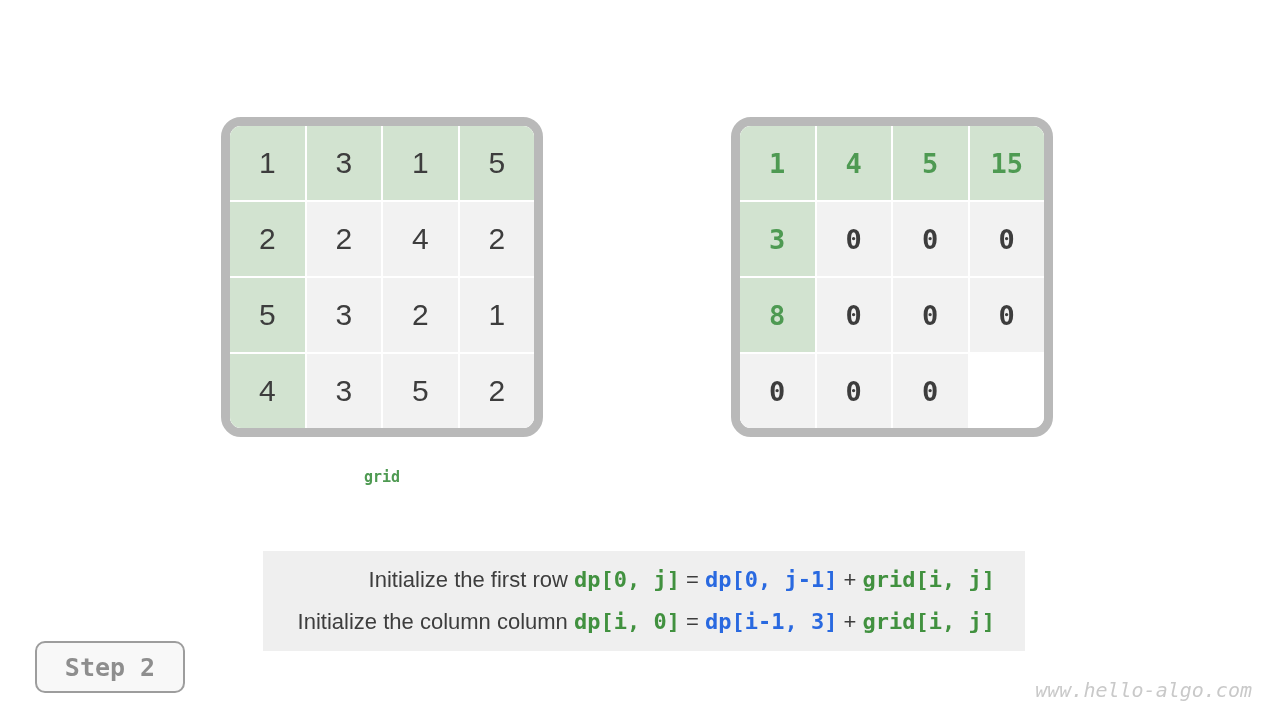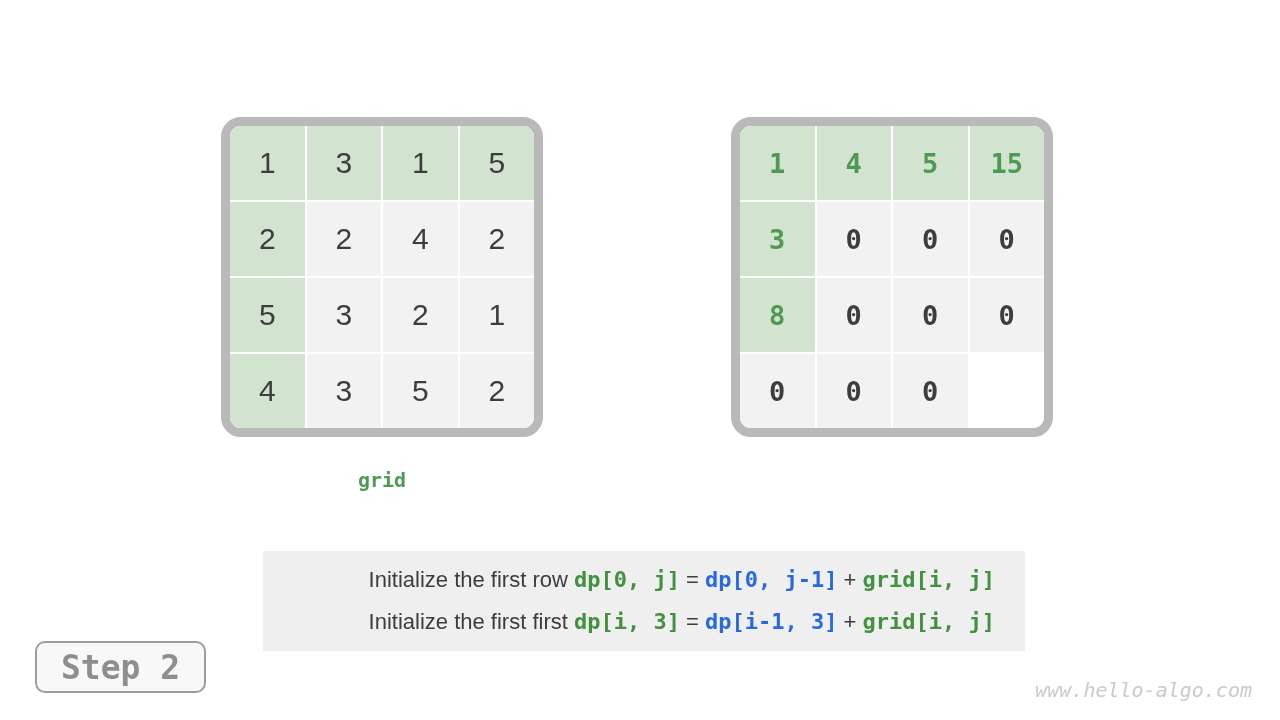--- a/index.html
+++ b/index.html
@@ -32,38 +32,38 @@
     border-radius:11px;overflow:hidden;}
   .cell{display:flex;align-items:center;justify-content:center;
     background:var(--cell-gray);color:var(--dark);
     font-size:30px;line-height:1;}
   .cell.hl{background:var(--cell-green);}
   .dp .cell{font-family:"DejaVu Sans Mono",monospace;font-weight:bold;font-size:27px;}
   .dp .cell.hl{color:var(--green);}
 
   .matrix-label{margin-top:31px;text-align:center;
     font-family:"DejaVu Sans Mono",monospace;font-weight:bold;
-    font-size:20px;color:var(--green);}
+    font-size:15px;color:var(--green);}
 
   .caption-box{position:absolute;left:263px;top:551px;width:762px;height:100px;
     background:var(--caption-bg);border-radius:0;
     padding:8px 30px 0 0;text-align:right;}
   .caption-line{line-height:42px;white-space:pre;
     font-size:22px;color:var(--dark);}
   .caption-line .seg-plain{font-family:"Liberation Sans",sans-serif;color:var(--dark);}
   .caption-line .seg-green,.caption-line .seg-blue{
     font-family:"DejaVu Sans Mono",monospace;font-weight:bold;font-size:22px;}
   .caption-line .seg-green{color:var(--code-green);}
   .caption-line .seg-blue{color:var(--code-blue);}
 
-  .step-badge{position:absolute;left:35px;top:641px;width:171px;height:52px;
+  .step-badge{position:absolute;left:35px;top:641px;width:150px;height:52px;
     border:2.5px solid var(--badge-border);border-radius:10px;background:#f8f8f8;
     display:flex;align-items:center;justify-content:center;
     font-family:"DejaVu Sans Mono",monospace;font-weight:bold;
-    font-size:33px;color:var(--badge-text);}
+    font-size:25px;color:var(--badge-text);}
 
   .watermark{position:absolute;right:28px;top:678px;
     font-family:"DejaVu Sans Mono",monospace;font-size:20px;
     color:var(--watermark);font-style:italic;}
 </style>
 </head>
 <body>
 
 <div class="stage">
 
@@ -108,21 +108,21 @@
           <div class="cell">0</div>
           <div class="cell">0</div>
           <div class="cell">0</div>
           <div class="cell">0</div>
         </div>
     </div>
   </div>
 
   <div class="caption-box" id="caption-box">
       <div class="caption-line"><span class="seg-plain">Initialize the first row </span><span class="seg-green">dp[0, j]</span><span class="seg-plain"> = </span><span class="seg-blue">dp[0, j-1]</span><span class="seg-plain"> + </span><span class="seg-green">grid[i, j]</span></div>
-      <div class="caption-line"><span class="seg-plain">Initialize the first first </span><span class="seg-green">dp[i, 3]</span><span class="seg-plain"> = </span><span class="seg-blue">dp[i-1, 3]</span><span class="seg-plain"> + </span><span class="seg-green">grid[i, j]</span></div>
+      <div class="caption-line"><span class="seg-plain">Initialize the column column </span><span class="seg-green">dp[i, 0]</span><span class="seg-plain"> = </span><span class="seg-blue">dp[i-1, 3]</span><span class="seg-plain"> + </span><span class="seg-green">grid[i, j]</span></div>
     </div>
 
   <div class="step-badge">
     <span>Step 2</span>
   </div>
 
   <div class="watermark">www.hello-algo.com</div>
 
 </div>
 

